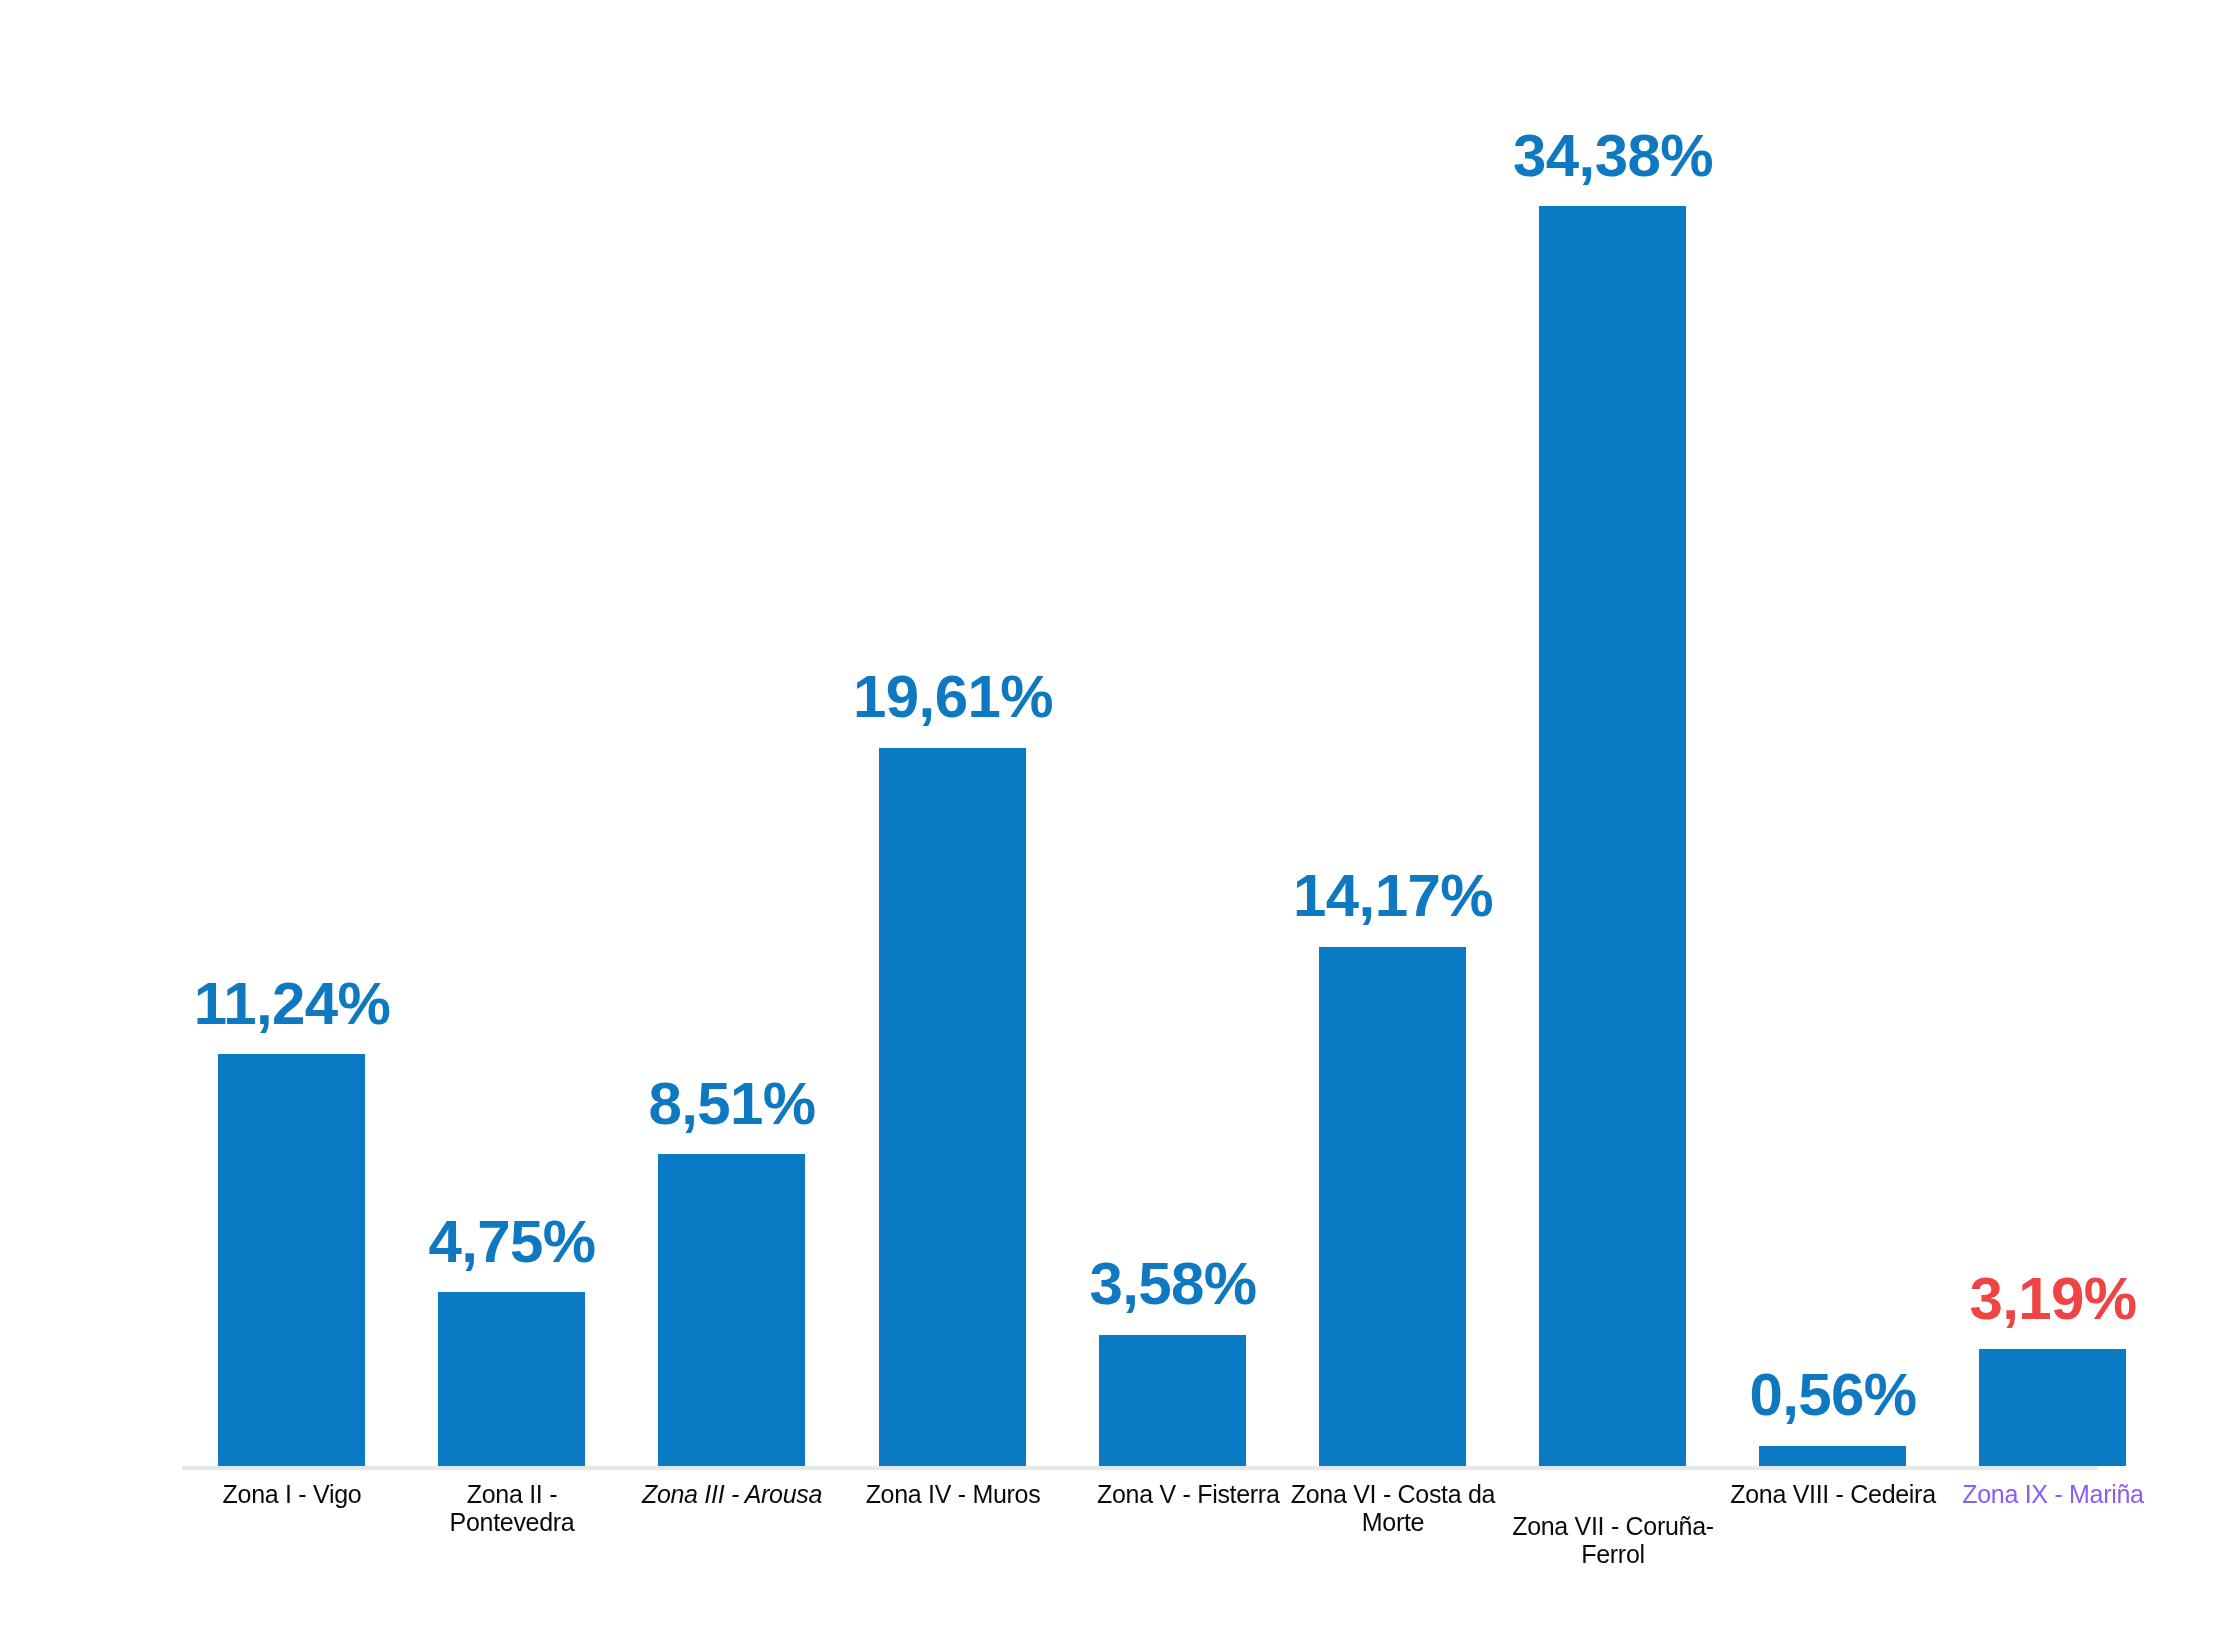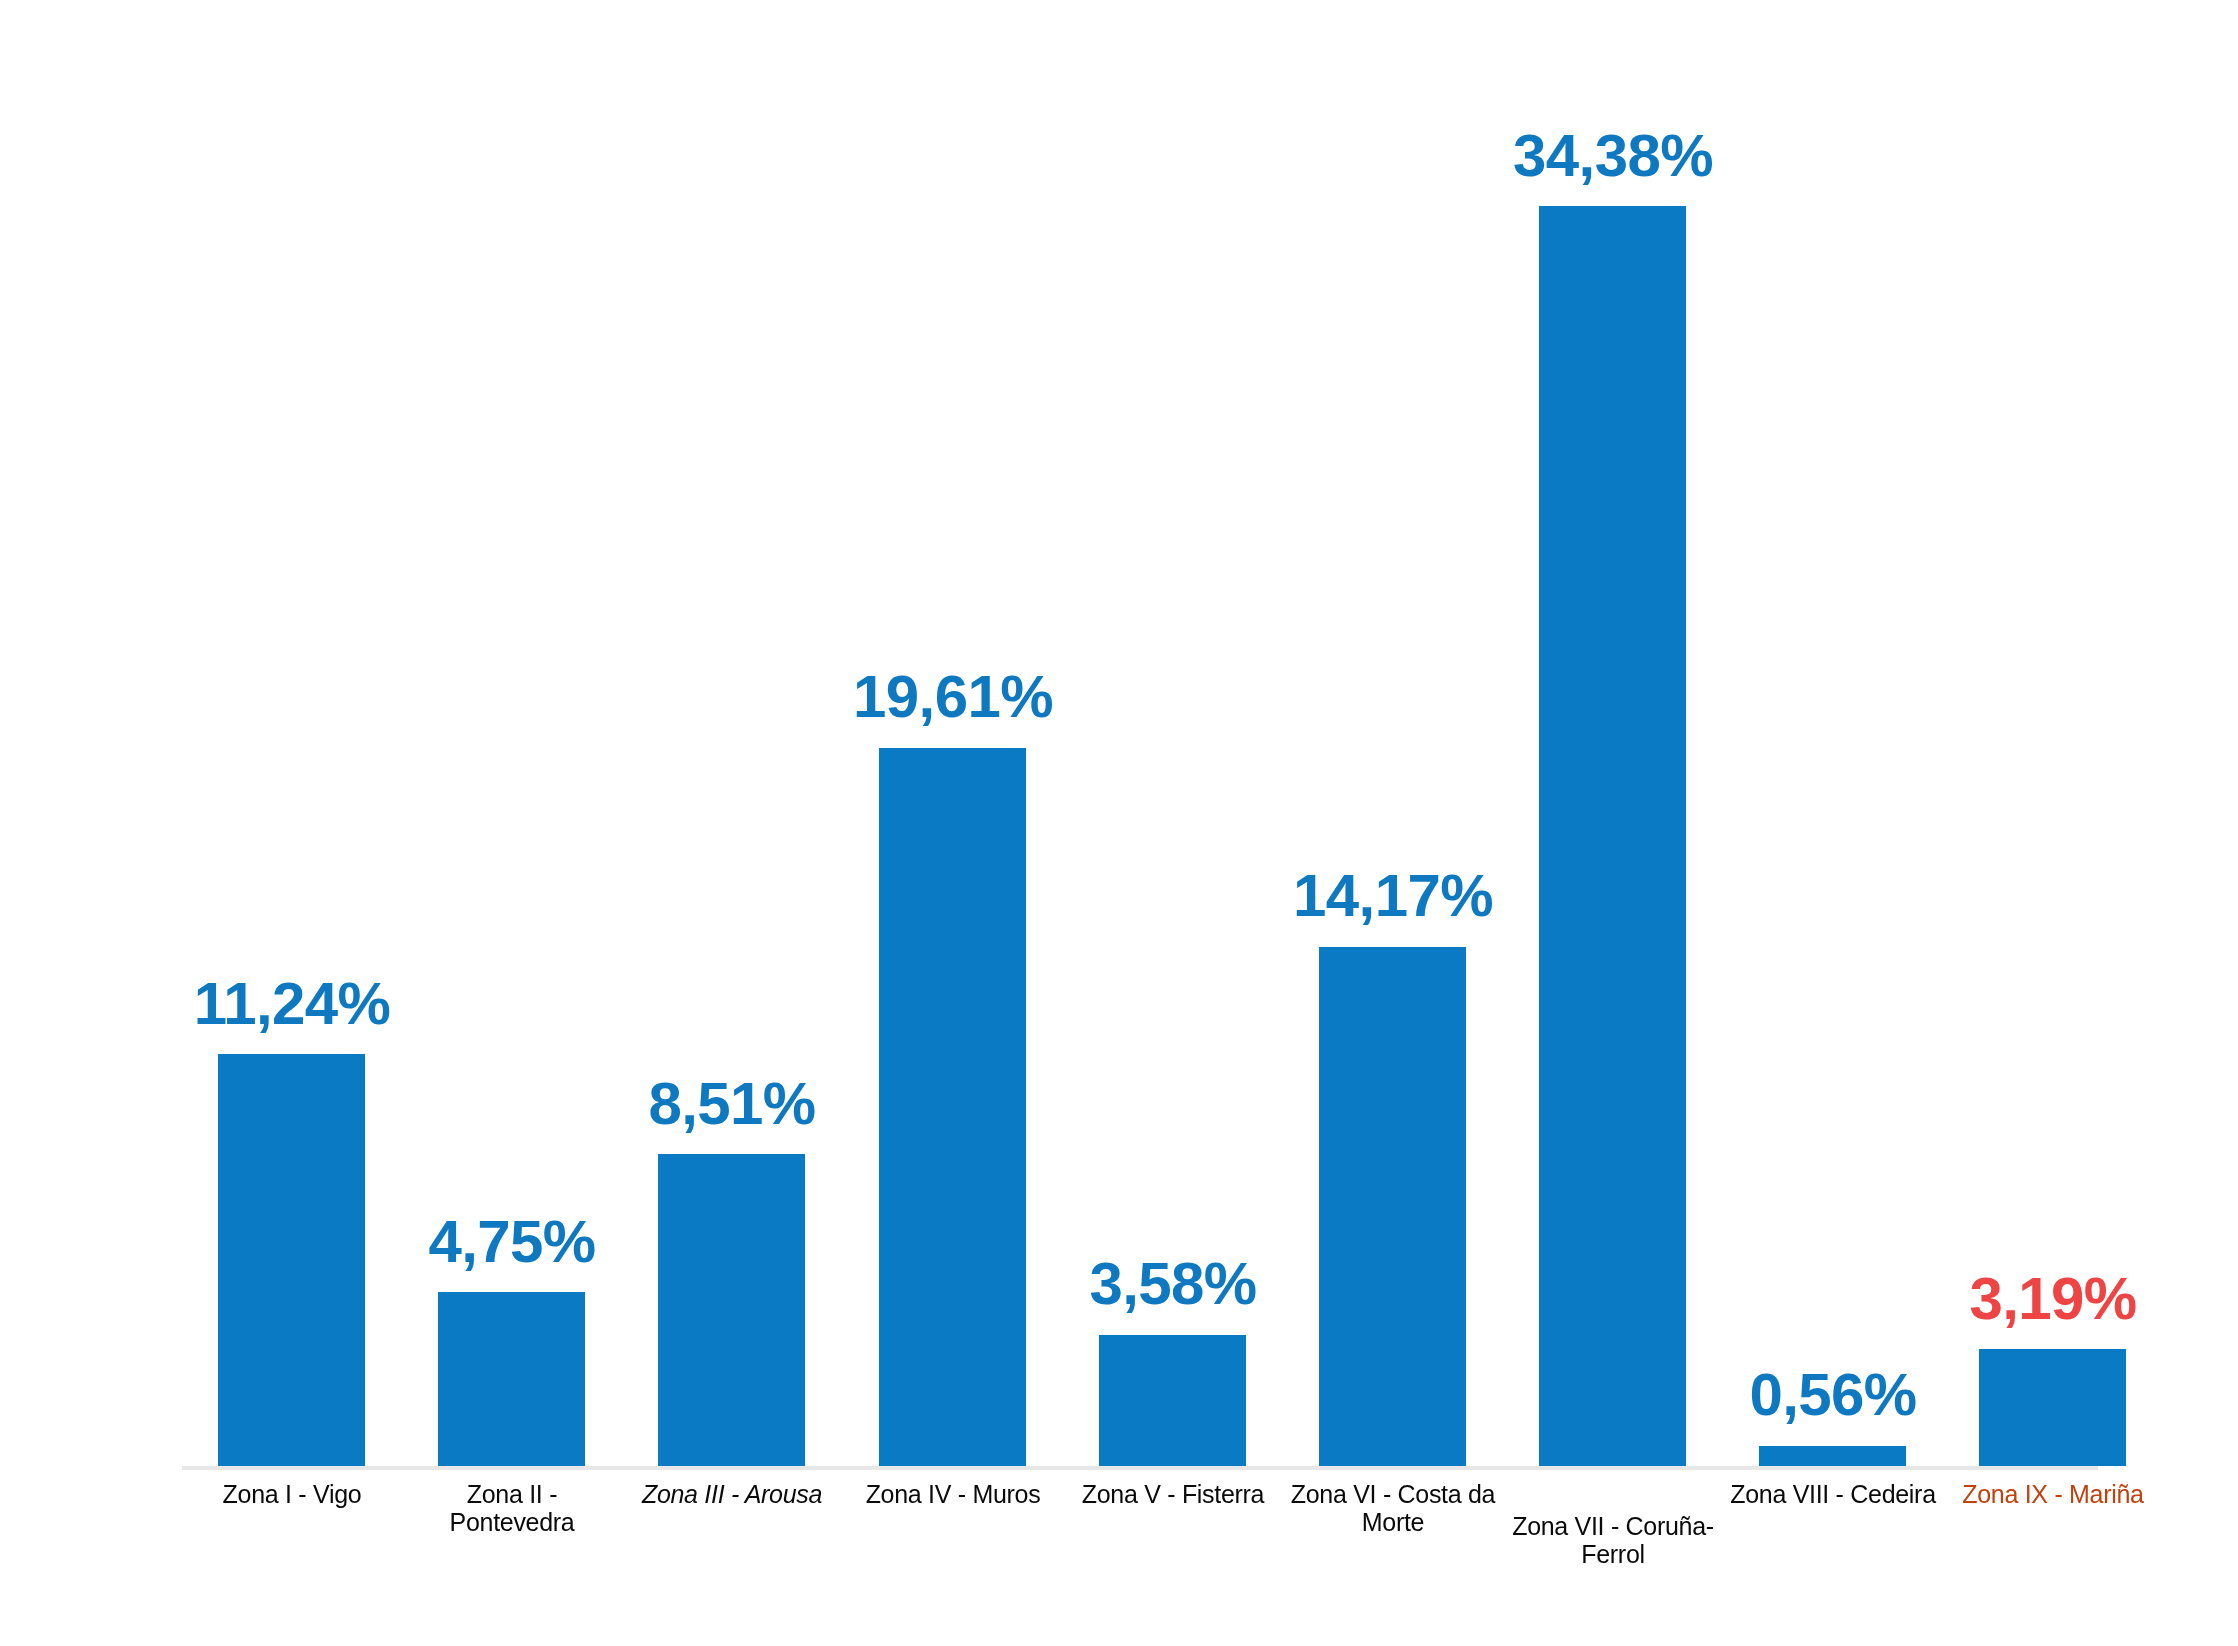--- a/index.html
+++ b/index.html
@@ -152,30 +152,30 @@
       <div class="cat-slot" style="left: 220px;">
         <div class="cat-label" style="color: rgb(10, 10, 10);">Zona II - Pontevedra</div>
       </div>
       <div class="cat-slot" style="left: 440px;">
         <div class="cat-label" style="color: rgb(10, 10, 10); font-style: italic;">Zona III - Arousa</div>
       </div>
       <div class="cat-slot" style="left: 661px;">
         <div class="cat-label" style="color: rgb(10, 10, 10);">Zona IV - Muros</div>
       </div>
       <div class="cat-slot" style="left: 881px;">
-        <div class="cat-label" style="color: rgb(10, 10, 10);">Zona V - Fisterra</div>
+        <div class="cat-label" style="color: rgb(10, 10, 10); text-align: right;">Zona V - Fisterra</div>
       </div>
       <div class="cat-slot" style="left: 1101px;">
         <div class="cat-label" style="color: rgb(10, 10, 10);">Zona VI - Costa da Morte</div>
       </div>
       <div class="cat-slot" style="left: 1321px;">
         <div class="cat-label" style="color: rgb(10, 10, 10); margin-top: 32px;">Zona VII - Coruña-Ferrol</div>
       </div>
       <div class="cat-slot" style="left: 1541px;">
         <div class="cat-label" style="color: rgb(10, 10, 10);">Zona VIII - Cedeira</div>
       </div>
       <div class="cat-slot" style="left: 1761px;">
-        <div class="cat-label" style="color: #c2410c;">Zona IX - Mariña</div>
+        <div class="cat-label" style="color: #8b5cf6;">Zona IX - Mariña</div>
       </div>
     </div>
 
 </div>
 
 
 </body></html>

